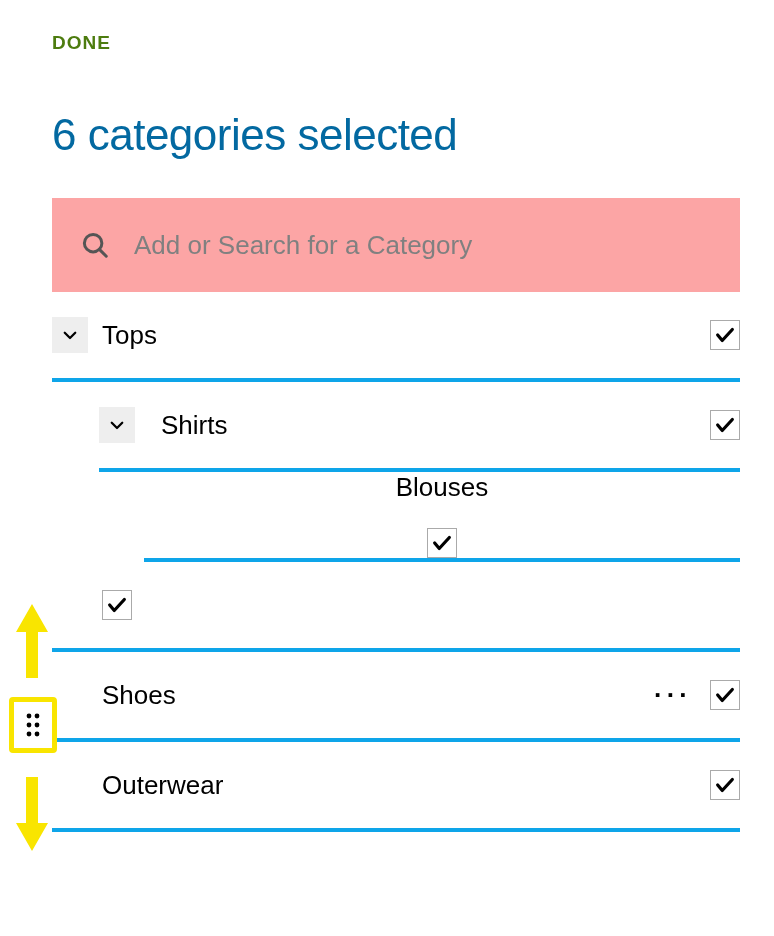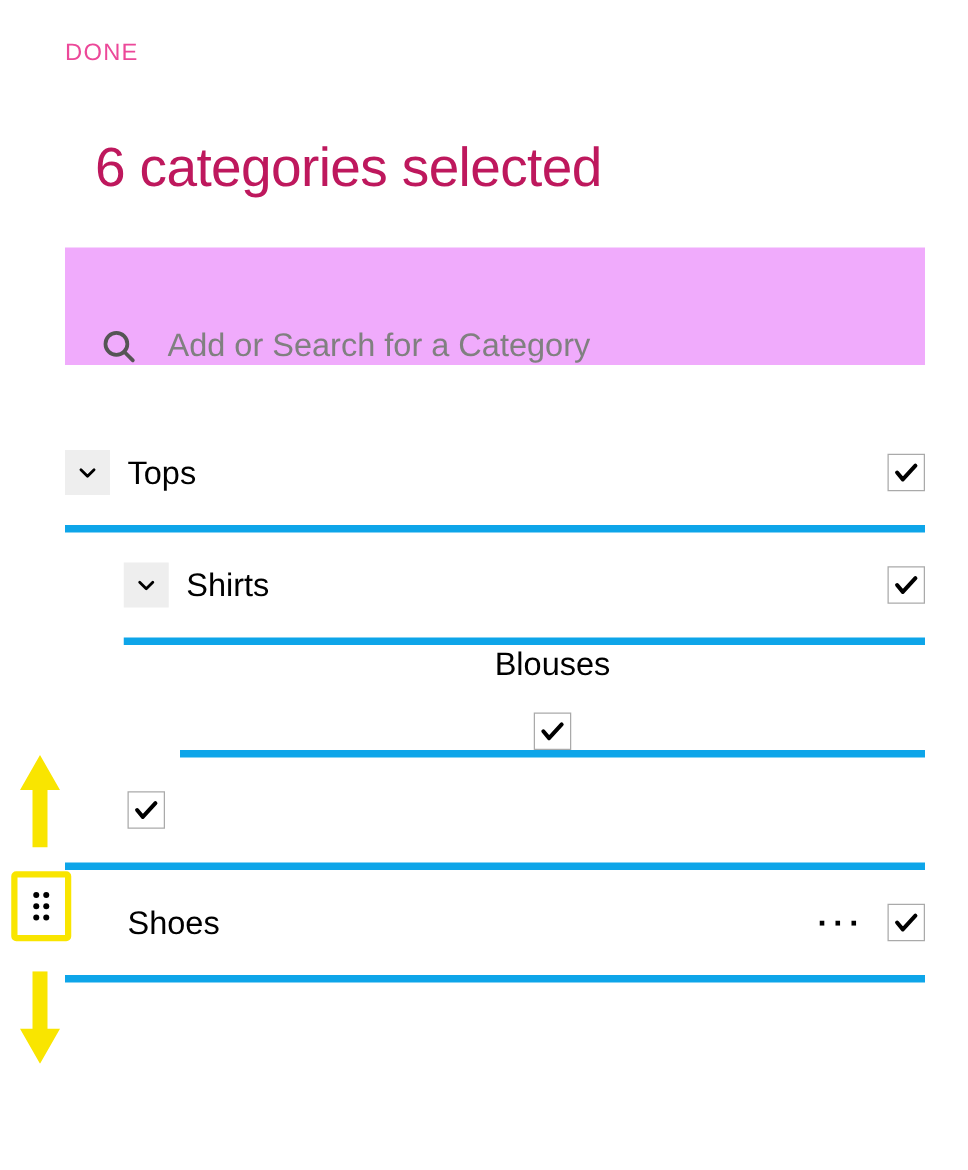--- a/index.html
+++ b/index.html
@@ -8,63 +8,61 @@
       background: #fff;
       width: 774px;
       height: 936px;
       position: relative;
     }
     .container {
       padding: 32px 34px 0 52px;
     }
     .done-link {
       font-size: 19px;
-      font-weight: 400;
+      font-weight: 700;
       letter-spacing: 1px;
-      color: #ec4899;
+      color: #4d7c0f;
       cursor: pointer;
       margin-bottom: 56px;
       display: inline-block;
     }
     .page-title {
       font-size: 44px;
       font-weight: 400;
-      color: #be185d;
+      color: #0369a1;
       letter-spacing: -0.5px;
       margin-bottom: 38px;
-      margin-left: 24px;
     }
     .search-box {
-      background: #f0abfc;
-      display: flex;
-      align-items: flex-end;
+      background: #fca5a5;
+      display: flex;
+      align-items: center;
       padding: 0 28px;
       height: 94px;
-      margin-bottom: 44px;
     }
     .search-box svg {
       flex: 0 0 auto;
     }
     .search-input {
       border: none;
       background: transparent;
       font-size: 26px;
       color: #333;
       margin-left: 24px;
       flex: 1;
       outline: none;
     }
     .search-input::placeholder {
       color: #808080;
     }
     .row {
       display: flex;
       align-items: center;
       height: 90px;
-      border-bottom: 6px solid #0ea5e9;
+      border-bottom: 4px solid #0ea5e9;
     }
     .expand-btn {
       width: 36px;
       height: 36px;
       background: #eeeeee;
       display: flex;
       align-items: center;
       justify-content: center;
       cursor: pointer;
       flex: 0 0 auto;
@@ -91,21 +89,21 @@
       width: 30px;
       height: 30px;
       border: 1px solid #aaa;
       display: flex;
       align-items: center;
       justify-content: center;
       cursor: pointer;
       flex: 0 0 auto;
     }
     .checkbox svg { display: block; }
-    .indent-1 { margin-left: 47px; }
+    .indent-1 { margin-left: 47px; gap: 12px; }
     .indent-2 { margin-left: 92px; flex-direction: column; }
     .inner-indent { width: 47px; flex: 0 0 auto; }
 
     
     .annotation-arrow-up {
       position: absolute;
       left: 14px;
       top: 604px;
     }
     .annotation-drag-box {
@@ -200,20 +198,29 @@
     <div class="row-label no-expand">Shoes</div>
     <div class="more-btn">···</div>
     <div class="checkbox">
       <svg width="22" height="22" viewBox="0 0 24 24" fill="none" stroke="#000" stroke-width="3.5" stroke-linecap="round" stroke-linejoin="round">
           <polyline points="4 12 9 18 20 6"></polyline>
         </svg>
     </div>
   </div>
 
   
+  <div class="row">
+    <div style="width:50px; flex:0 0 auto;"></div>
+    <div class="row-label no-expand">Outerwear</div>
+    <div class="checkbox">
+      <svg width="22" height="22" viewBox="0 0 24 24" fill="none" stroke="#000" stroke-width="3.5" stroke-linecap="round" stroke-linejoin="round">
+          <polyline points="4 12 9 18 20 6"></polyline>
+        </svg>
+    </div>
+  </div>
 </div>
 
 <div class="annotation-arrow-up">
   <svg width="36" height="74" viewBox="0 0 36 74">
     <polygon points="18,0 34,28 24,28 24,74 12,74 12,28 2,28" fill="#f9e500"></polygon>
   </svg>
 </div>
 
 <div class="annotation-drag-box">
   <svg width="18" height="26" viewBox="0 0 18 26">

